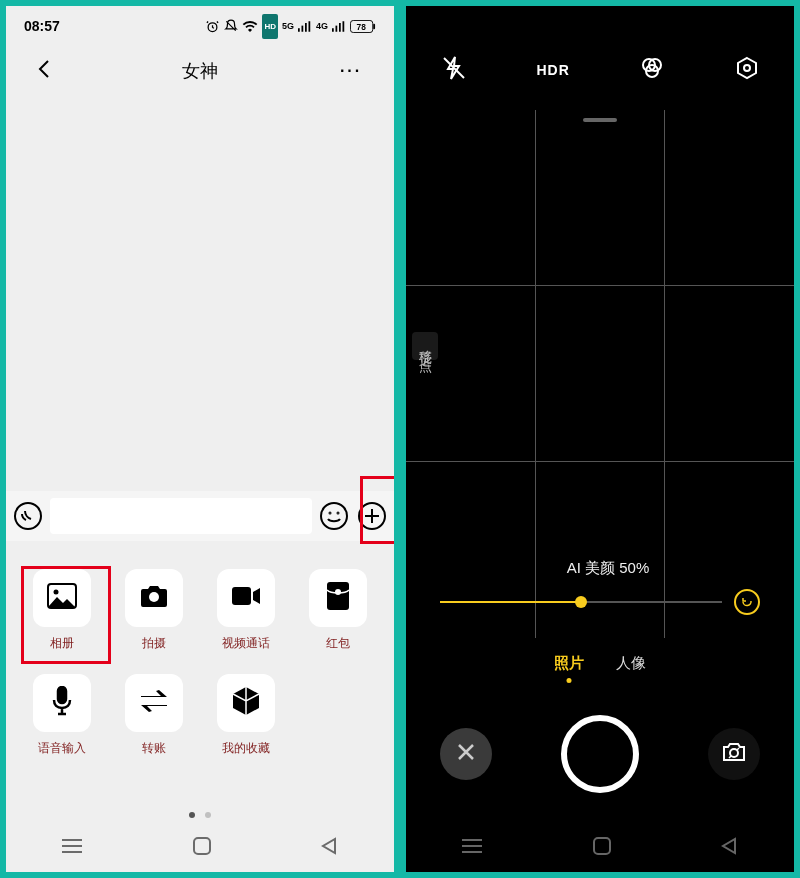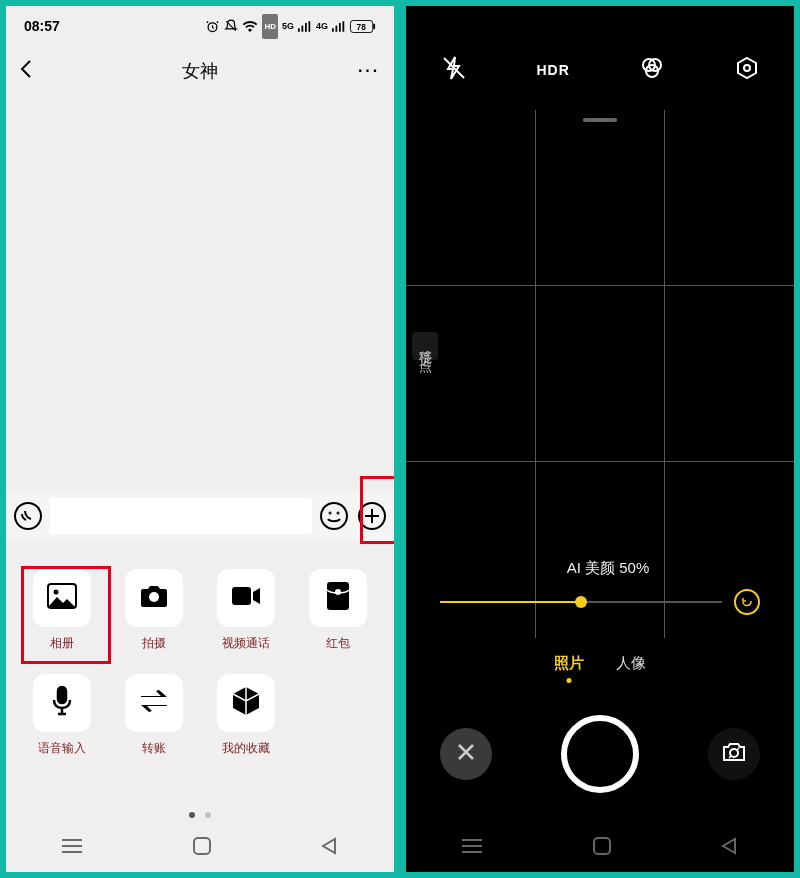--- a/index.html
+++ b/index.html
@@ -4,21 +4,21 @@
 <style>
   html,body{margin:0;padding:0;font-family:-apple-system,BlinkMacSystemFont,"PingFang SC","Microsoft YaHei",sans-serif;background:#fff;}
   .canvas{width:800px;height:878px;position:relative;display:flex;}
   .phone{position:relative;flex:0 0 400px;height:878px;border:6px solid #14b8a6;box-sizing:border-box;background:#fff;overflow:hidden;}
   
   .left{background:#efefef;}
   .statusbar{height:40px;display:flex;align-items:center;justify-content:space-between;padding:0 18px;font-size:14px;font-weight:600;color:#000;}
   .sb-right{display:flex;align-items:center;gap:4px;}
   .sb-right span{font-size:12px;}
   .ico{display:inline-flex;align-items:center;justify-content:center;}
-  .chat-header{height:50px;display:flex;align-items:center;justify-content:space-between;padding:0 14px;}
+  .chat-header{height:50px;display:flex;align-items:center;justify-content:space-between;padding:0 32px;}
   .back{font-size:20px;}
   .title{font-size:18px;font-weight:500;position:absolute;left:0;right:0;text-align:center;}
   .dots{font-size:16px;letter-spacing:2px;font-weight:bold;}
   .chat-body{height:395px;}
   .input-row{height:50px;display:flex;align-items:center;gap:6px;padding:0 6px;background:#f5f5f5;}
   .circle-icon{width:32px;height:32px;display:flex;align-items:center;justify-content:center;}
   .textin{flex:1;height:36px;background:#fff;border-radius:4px;}
   .redbox{position:absolute;border:3px solid #e4001a;box-sizing:border-box;pointer-events:none;}
   .redbox.plus{left:354px;top:470px;width:40px;height:68px;}
   .redbox.album{left:15px;top:560px;width:90px;height:98px;}
@@ -77,21 +77,21 @@
         <span class="ico">
             <svg width="14" height="14" viewBox="0 0 24 24" fill="none" stroke="#000" stroke-width="2">
               <path d="M18 8a6 6 0 10-12 0c0 7-3 9-3 9h18s-3-2-3-9M4 4l16 16"></path>
             </svg>
           </span>
         <span class="ico">
             <svg width="16" height="12" viewBox="0 0 24 18" fill="#000">
               <path d="M12 18l-3-3a4 4 0 016 0zM5 10a10 10 0 0114 0l-2 2a7 7 0 00-10 0zM1 6a16 16 0 0122 0l-2 2a13 13 0 00-18 0z"></path>
             </svg>
           </span>
-        <span class="ico" style="background:#737373;color:#fff;font-size:8px;font-weight:bold;padding:8px 2px;border-radius:2px;">HD</span>
+        <span class="ico" style="background:#0f766e;color:#fff;font-size:8px;font-weight:bold;padding:8px 2px;border-radius:2px;">HD</span>
         <span style="font-size:9px;">5G</span>
         <span class="ico">
             <svg width="14" height="11" viewBox="0 0 16 12" fill="#000">
               <rect x="0" y="8" width="2" height="4"></rect>
               <rect x="4" y="5" width="2" height="7"></rect>
               <rect x="8" y="2" width="2" height="10"></rect>
               <rect x="12" y="0" width="2" height="12"></rect>
             </svg>
           </span>
         <span style="font-size:9px;">4G</span>

